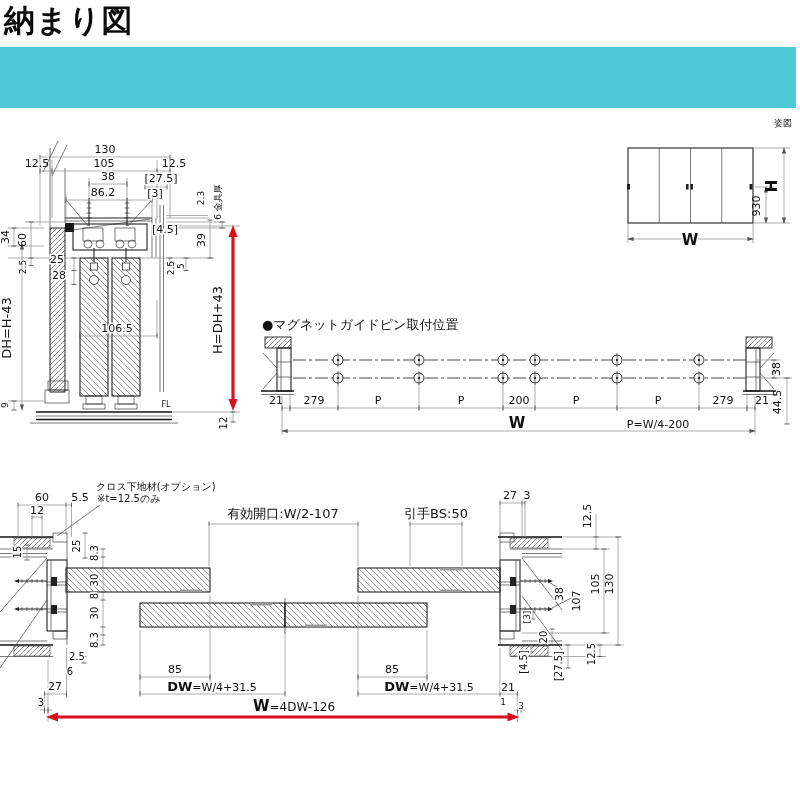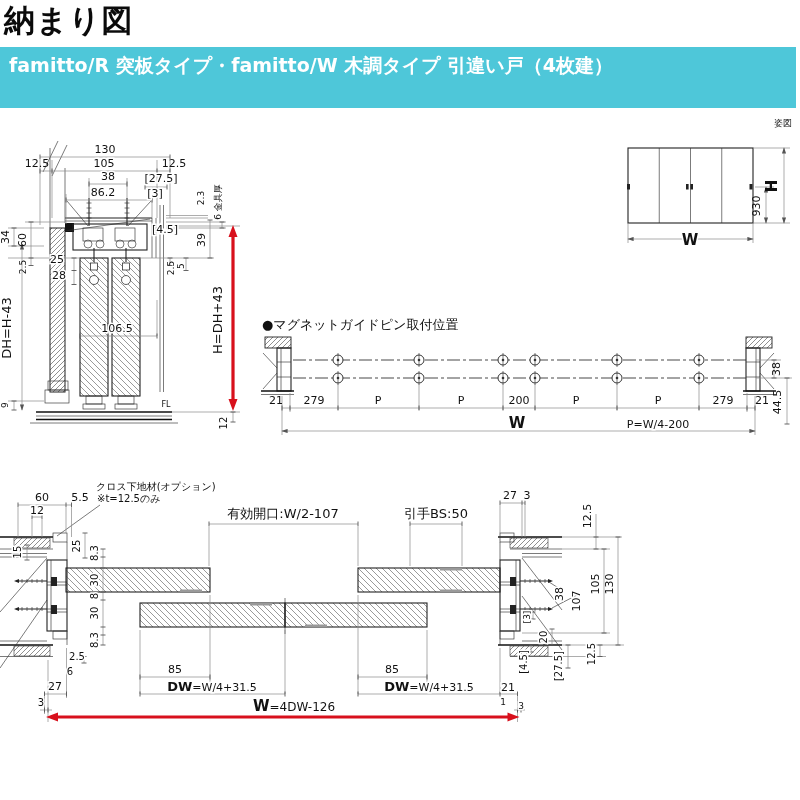--- a/index.html
+++ b/index.html
@@ -23,21 +23,20 @@
   .st{text-anchor:start}
   .halo{stroke:#fff;stroke-width:3px;paint-order:stroke}
 </style>
 </head>
 <body>
 
 <div id="stage">
 
   <div id="page-title">納まり図</div>
   <div id="band">
-    <div>famitto/R 突板タイプ・famitto/W 木調タイプ 引違い戸（4枚建）</div>
   </div>
 
   <svg width="800" height="800" viewBox="0 0 800 800">
     <defs>
       <pattern id="hatch1" width="5" height="5" patternUnits="userSpaceOnUse">
         <path d="M0,5 L5,0" stroke="#444" stroke-width="0.6"></path>
       </pattern>
       <pattern id="hatch2" width="6" height="6" patternUnits="userSpaceOnUse">
         <path d="M0,0 L6,6" stroke="#555" stroke-width="0.6"></path>
       </pattern>

